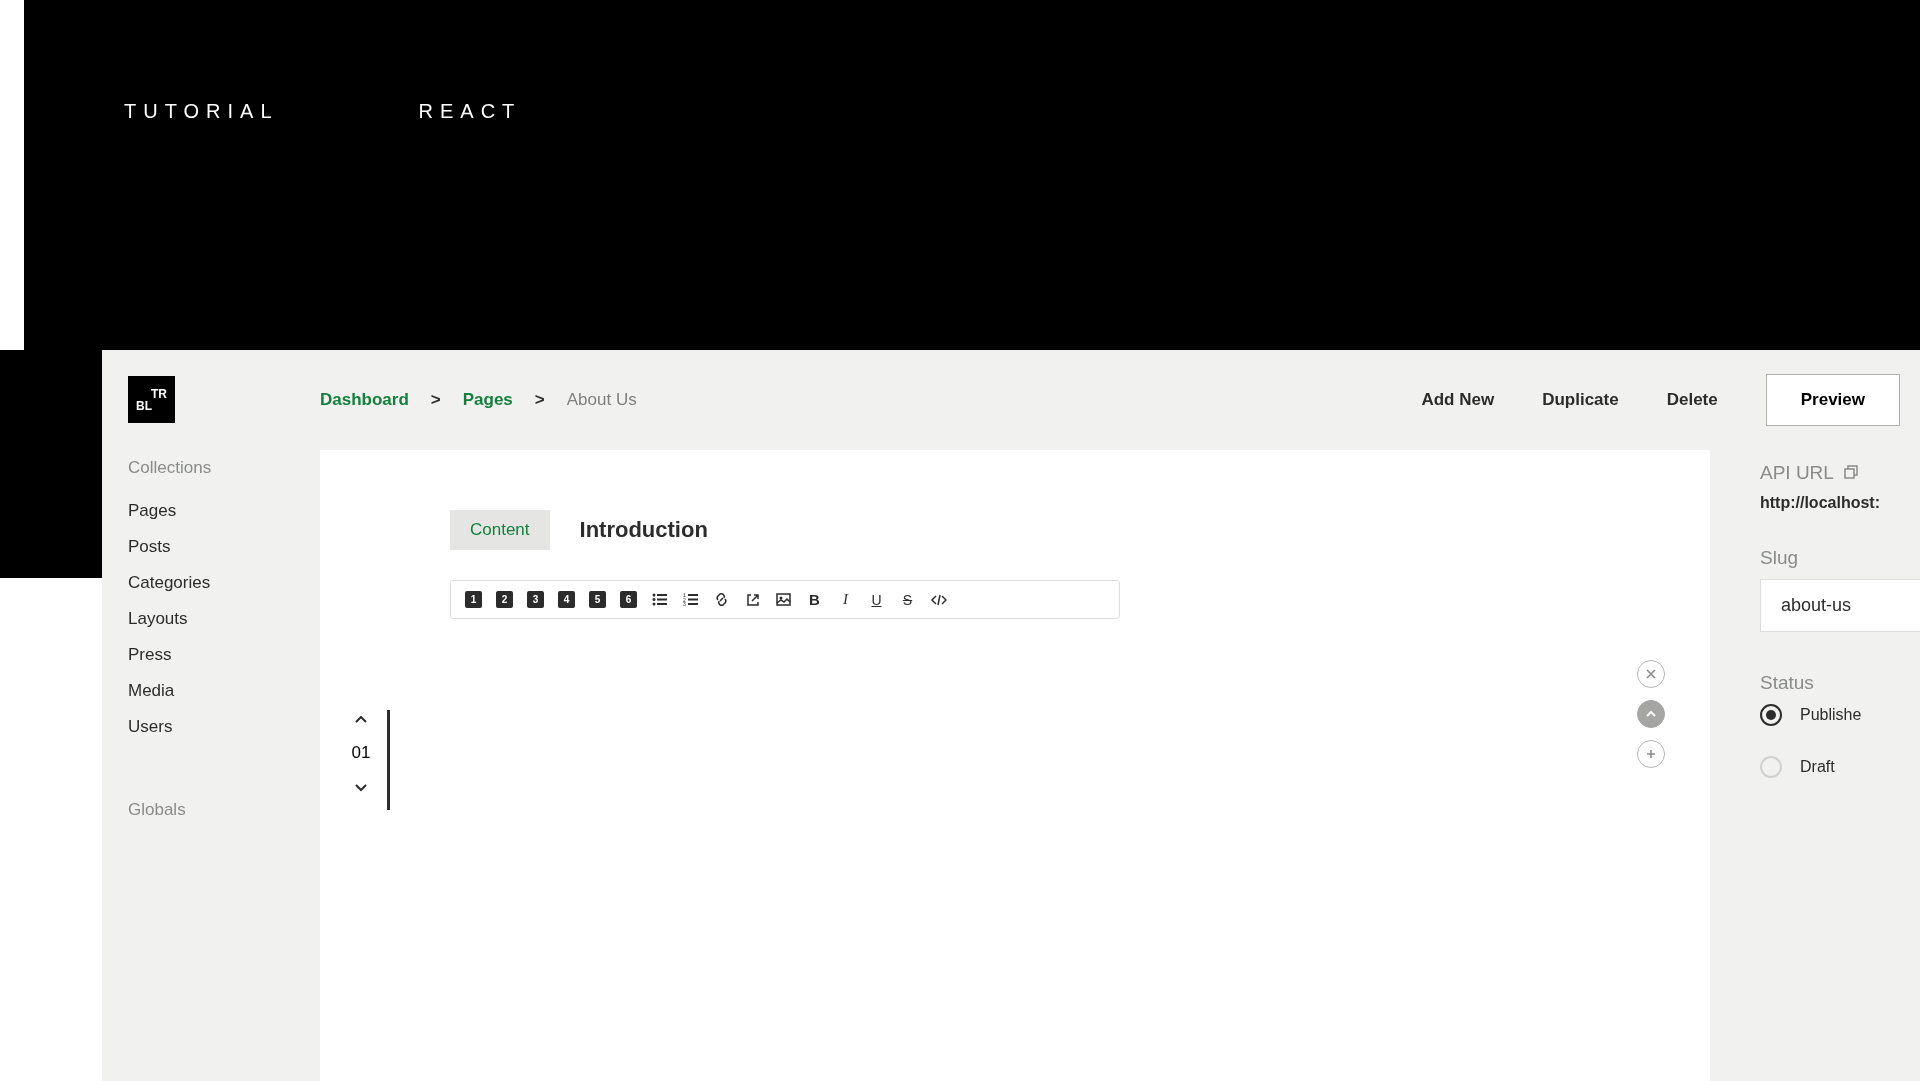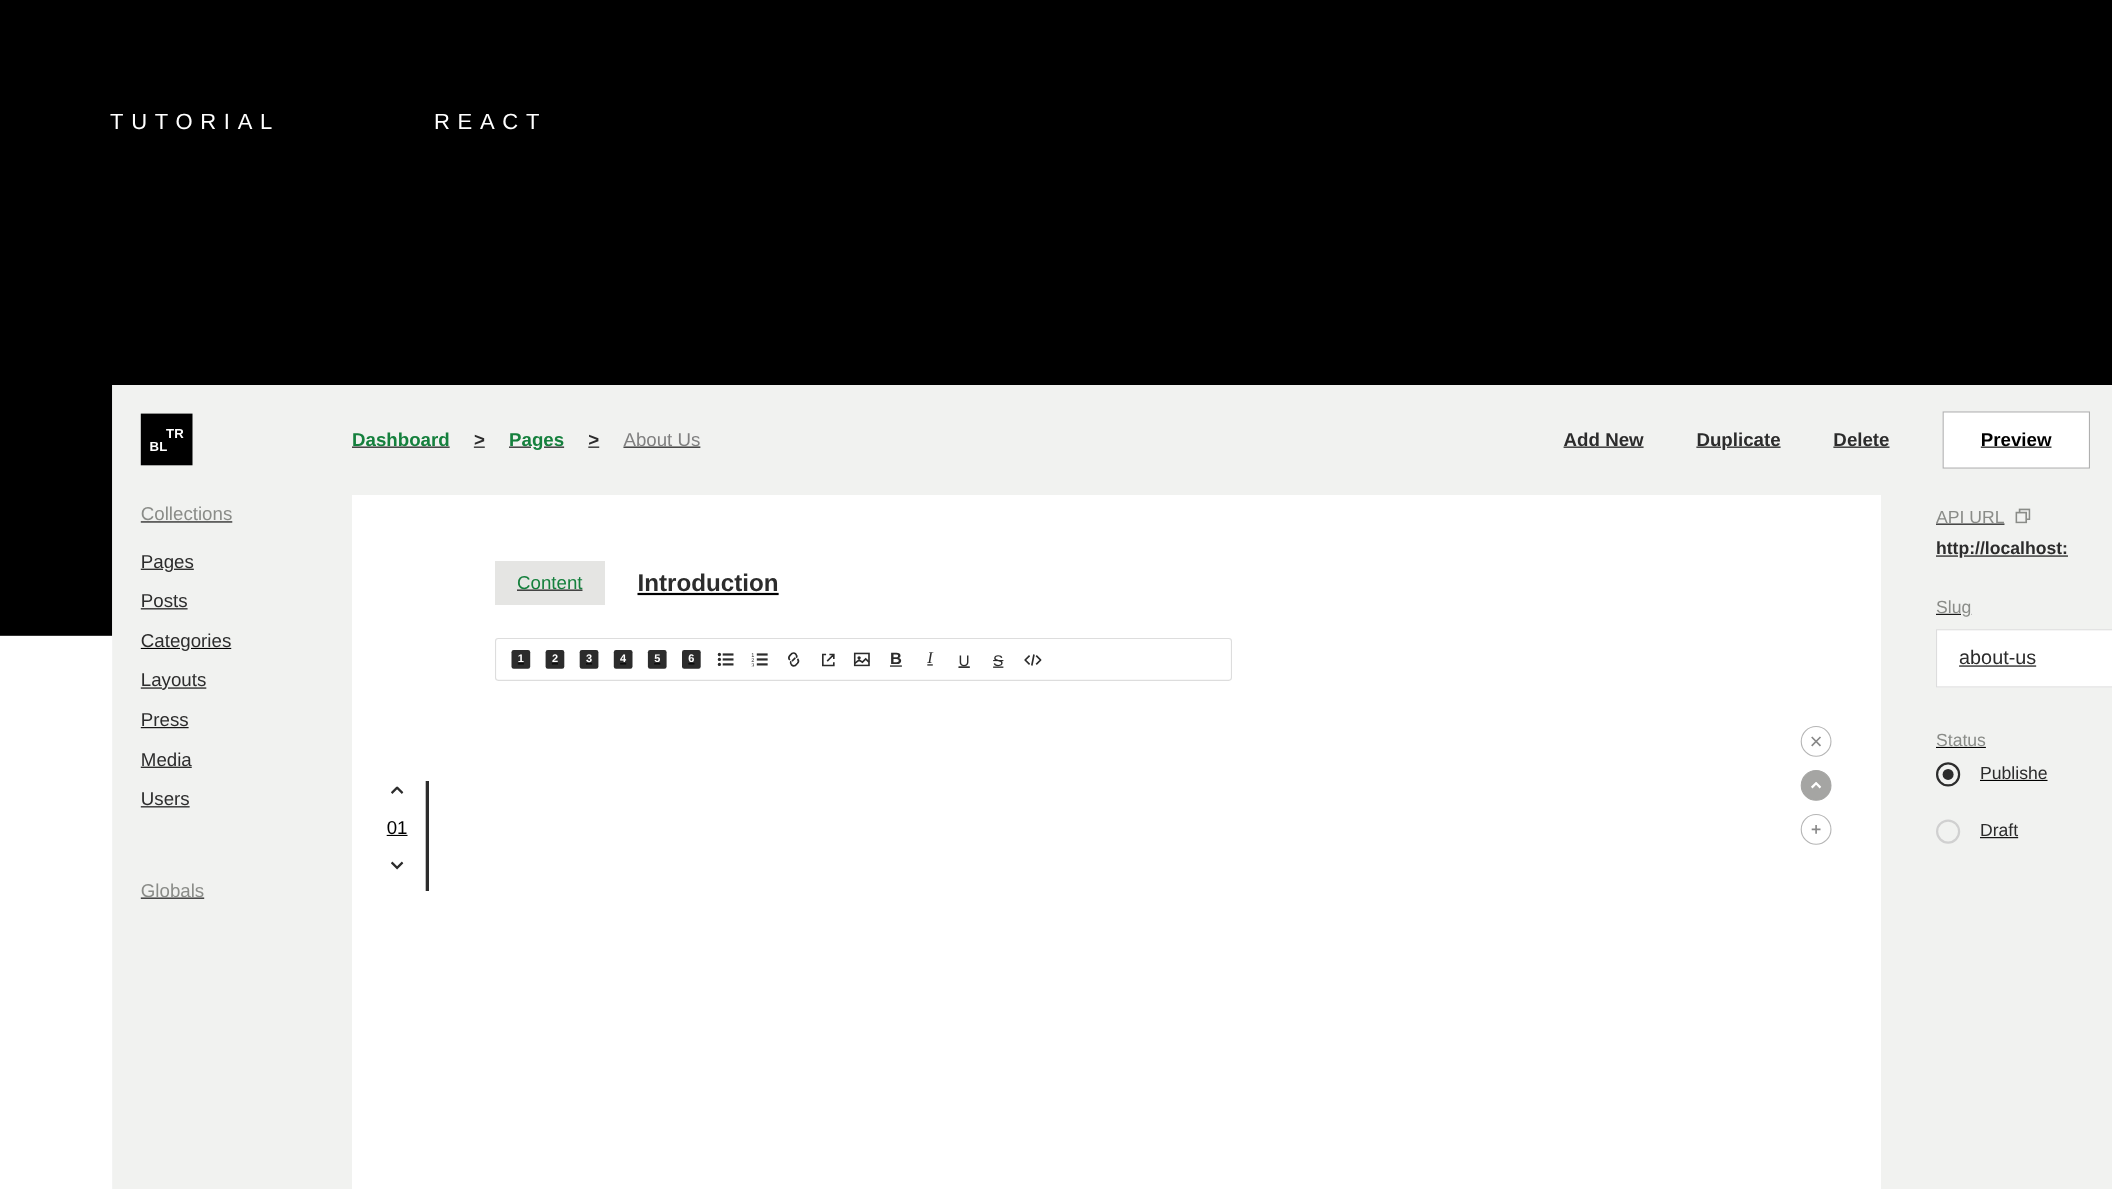--- a/index.html
+++ b/index.html
@@ -3,20 +3,21 @@
   <meta charset="utf-8">
   <style>
     * { margin: 0; padding: 0; box-sizing: border-box; }
     body { font-family: -apple-system, BlinkMacSystemFont, 'Segoe UI', Helvetica, Arial, sans-serif; background: #fff; overflow: hidden; }
     
     .hero {
       background: #000;
       color: #fff;
       padding: 100px 100px 68px 100px;
       height: 350px;
+      margin-left: 24px;
     }
     .hero-tags {
       display: flex;
       gap: 140px;
       font-size: 20px;
       letter-spacing: 0.35em;
       font-weight: 400;
       margin-bottom: 55px;
     }
     .hero-title {
@@ -36,21 +37,20 @@
     }
     
     .admin-panel {
       position: absolute;
       top: 350px;
       left: 102px;
       right: 0;
       bottom: 0;
       background: #f1f2f0;
       display: flex;
-      text-decoration: underline;
     }
     
     .sidebar {
       width: 218px;
       padding: 26px 26px;
       flex-shrink: 0;
     }
     .logo {
       width: 47px;
       height: 47px;
@@ -235,21 +235,21 @@
     }
     
     .right-panel {
       width: 200px;
       flex-shrink: 0;
       padding: 12px 0 0 40px;
       overflow: hidden;
     }
     .panel-label {
       color: #8a8c88;
-      font-size: 16px;
+      font-size: 19px;
       margin-bottom: 10px;
       display: flex;
       gap: 10px;
     }
     .panel-value {
       font-size: 16px;
       font-weight: 600;
       color: #2c2c2c;
       white-space: nowrap;
       margin-bottom: 35px;

